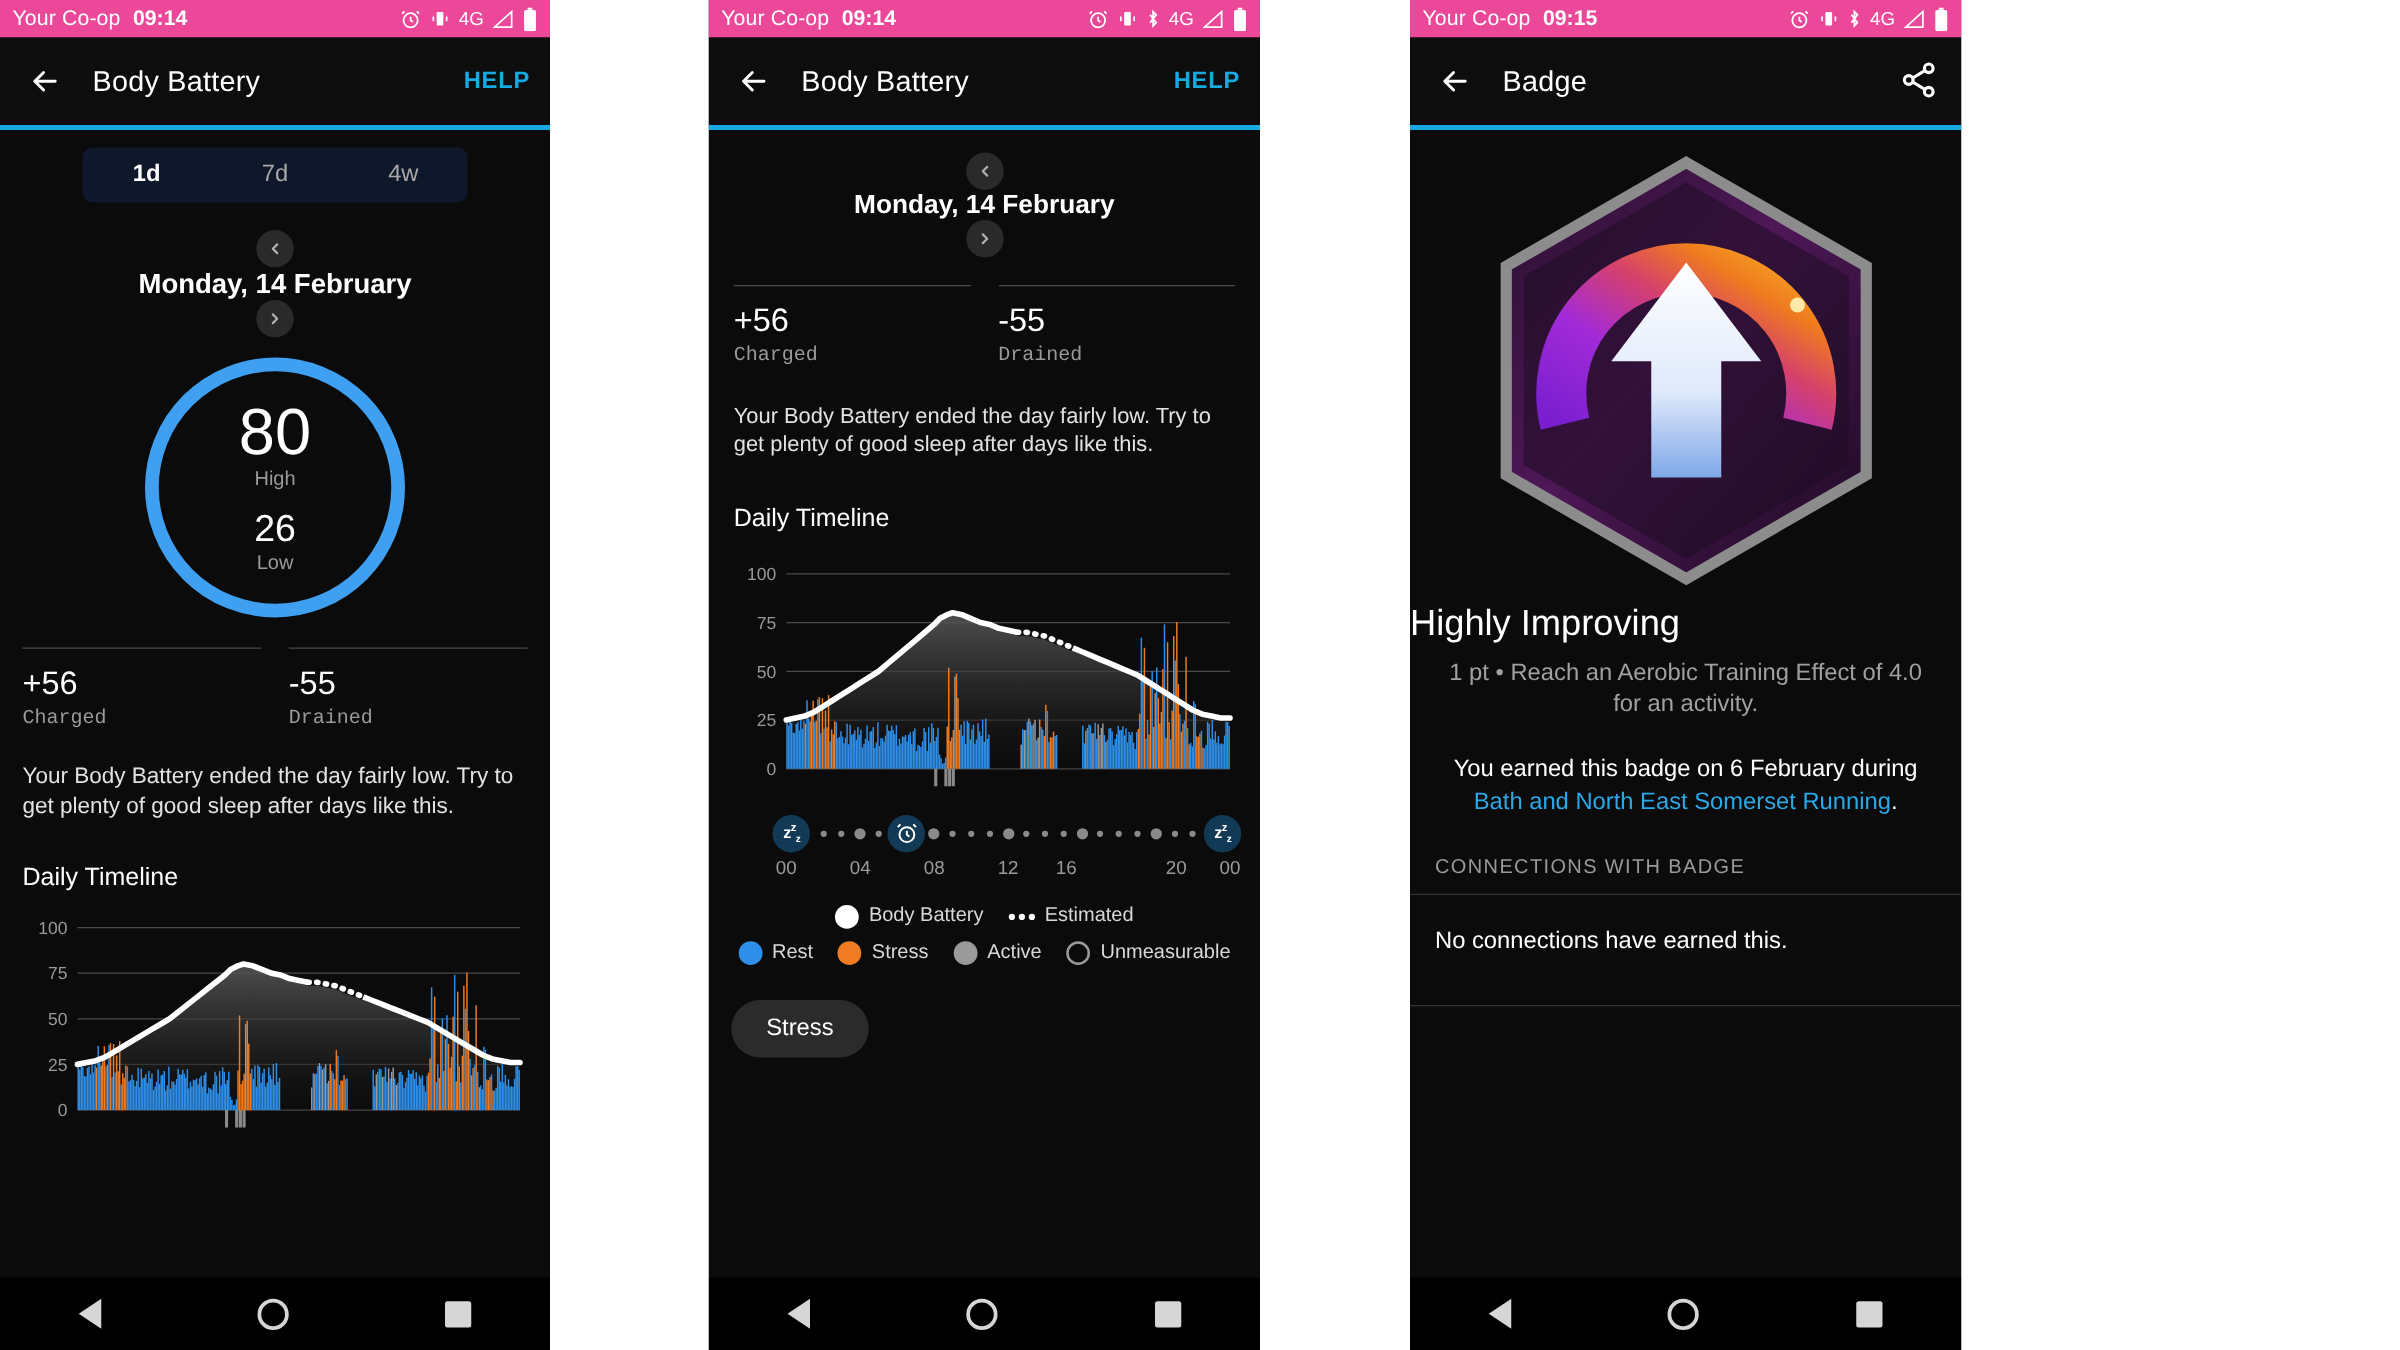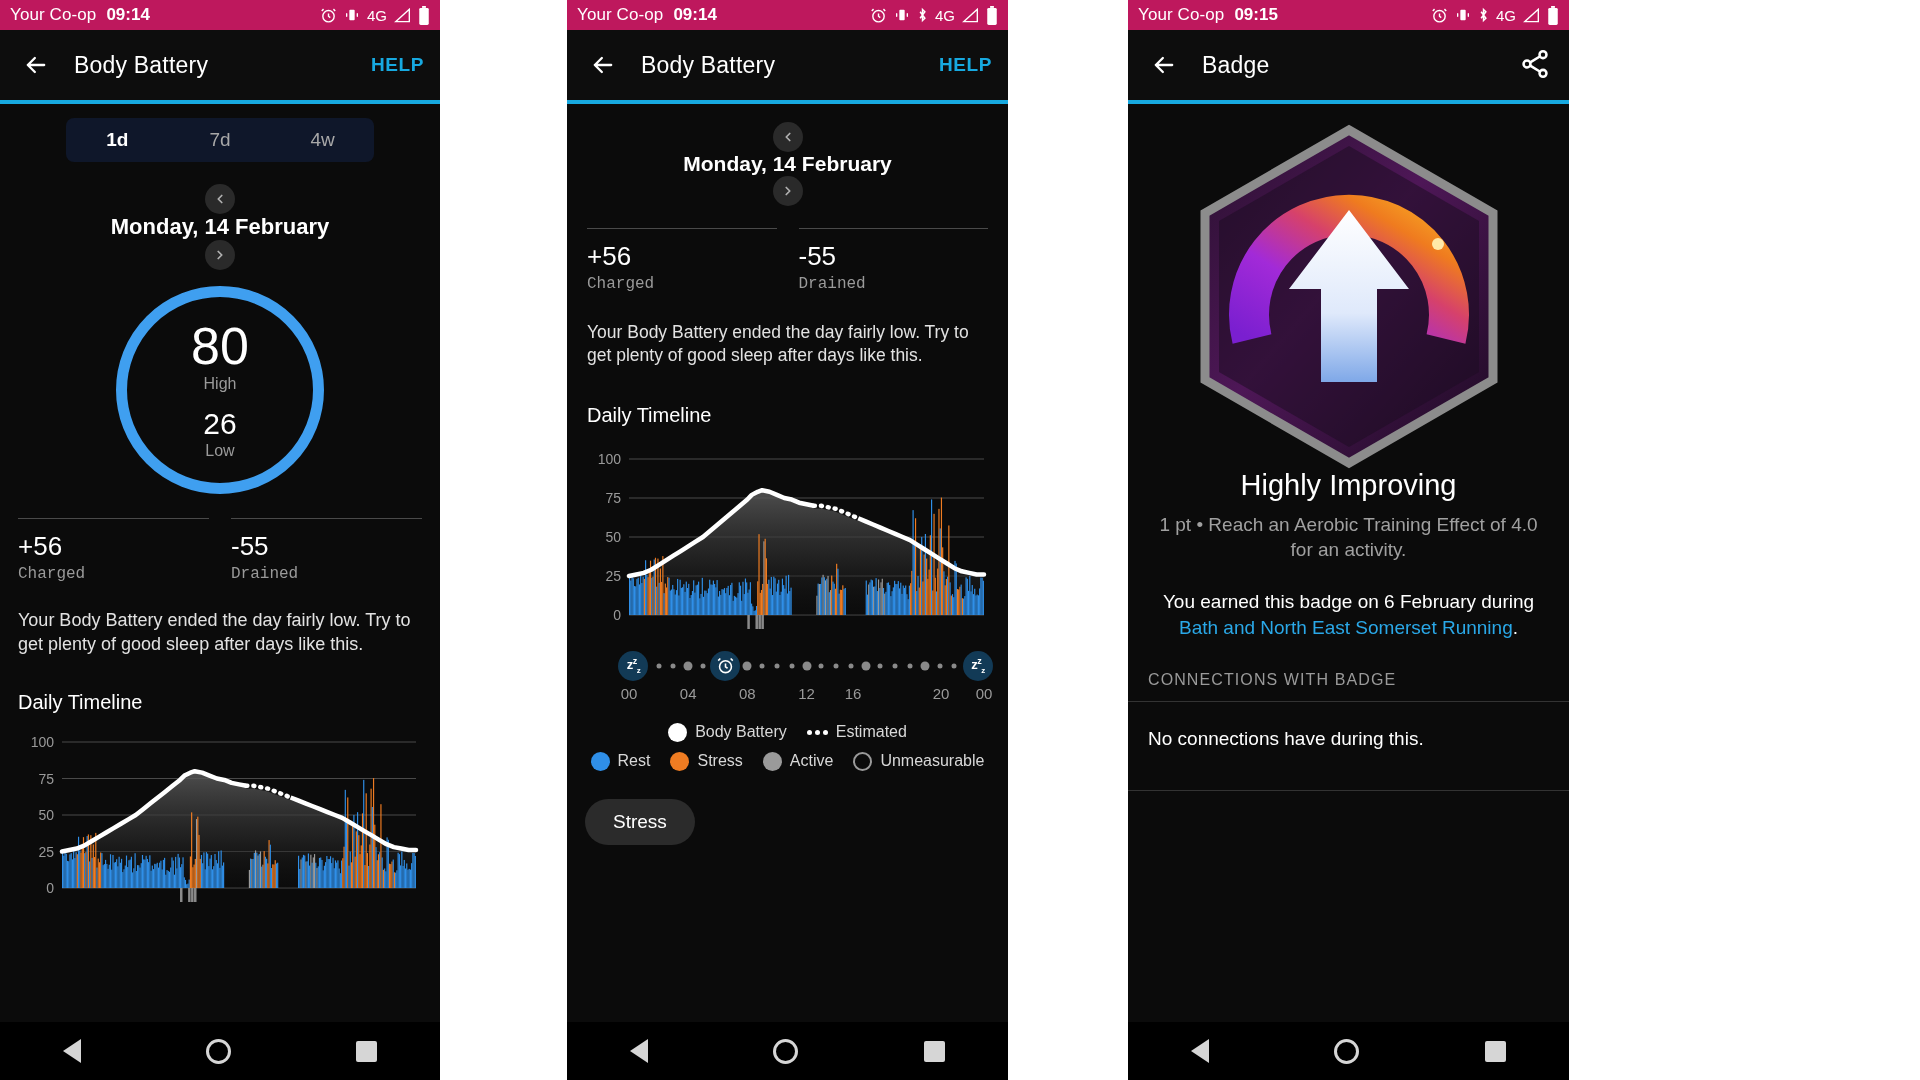--- a/index.html
+++ b/index.html
@@ -7,21 +7,21 @@
   body { font-family:"Liberation Sans", sans-serif; }
 
   .stage { position:relative; width:1920px; height:1080px; background:#fff; }
 
   .phone { position:absolute; top:0; height:1080px; background:#0b0b0b; overflow:hidden; }
   #phone1 { left:0;    width:440px; }
   #phone2 { left:567px; width:441px; }
   #phone3 { left:1128px; width:441px; }
 
   
-  .statusbar { height:30px; background:#be185d; display:flex; align-items:center;
+  .statusbar { height:30px; background:#ec4899; display:flex; align-items:center;
                padding:0 10px; color:#fff; font-size:17px; }
   .sb-left { display:flex; align-items:center; gap:10px; }
   .sb-carrier { font-size:17px; letter-spacing:.1px; }
   .sb-time { font-size:17px; font-weight:bold; }
   .sb-right { margin-left:auto; display:flex; align-items:center; gap:7px; }
   .sb-ico { display:block; }
 
   
   .appbar { position:relative; height:70px; background:#0d0d0d;
             display:flex; align-items:center; padding:0 16px; }
@@ -101,21 +101,21 @@
   .lgdash i { width:5px; height:5px; border-radius:50%; background:#fff;
               display:block; }
 
   
   .pill { display:inline-block; background:#2b2b2b; border-radius:24px;
           padding:12px 28px; color:#fff; font-size:19px; }
   .pillwrap { padding:0 18px; margin-top:28px; }
 
   
   .badgewrap { display:flex; justify-content:center; margin-top:20px; }
-  .badgetitle { color:#fff; font-size:29px; text-align:center; }
+  .badgetitle { color:#fff; font-size:29px; margin-top:14px; }
   .badgesub { color:#a0a0a0; font-size:19px; text-align:center; margin-top:10px;
               line-height:1.34; padding:0 26px; }
   .badgeearned { color:#fff; font-size:19px; text-align:center; margin-top:26px;
                  line-height:1.38; padding:0 20px; }
   .badgeearned a { color:#2aa8e8; text-decoration:none; }
   .conn-head { color:#9a9a9a; font-size:16px; letter-spacing:1.1px;
                padding:0 20px; margin-top:30px; }
   .conn-divider { height:1px; background:#333; margin-top:12px; }
   .conn-body { color:#fff; font-size:19px; padding:0 20px; margin-top:26px; }
   .conn-divider2 { height:1px; background:#333; margin-top:40px; }
@@ -1037,21 +1037,21 @@
     <div class="badgetitle">Highly Improving</div>
     <div class="badgesub">1 pt • Reach an Aerobic Training Effect of 4.0 for an activity.</div>
 
     <div class="badgeearned">
       <span>You earned this badge on 6 February during</span>
       <a href="#">Bath and North East Somerset Running</a><span>.</span>
     </div>
 
     <div class="conn-head">CONNECTIONS WITH BADGE</div>
     <div class="conn-divider"></div>
-    <div class="conn-body">No connections have during this.</div>
+    <div class="conn-body">No connections have earned this.</div>
     <div class="conn-divider2"></div>
 
     <div class="navbar">
       <div class="nav-back"></div>
       <div class="nav-home"></div>
       <div class="nav-rec"></div>
     </div>
   </div>
 
 </div>

